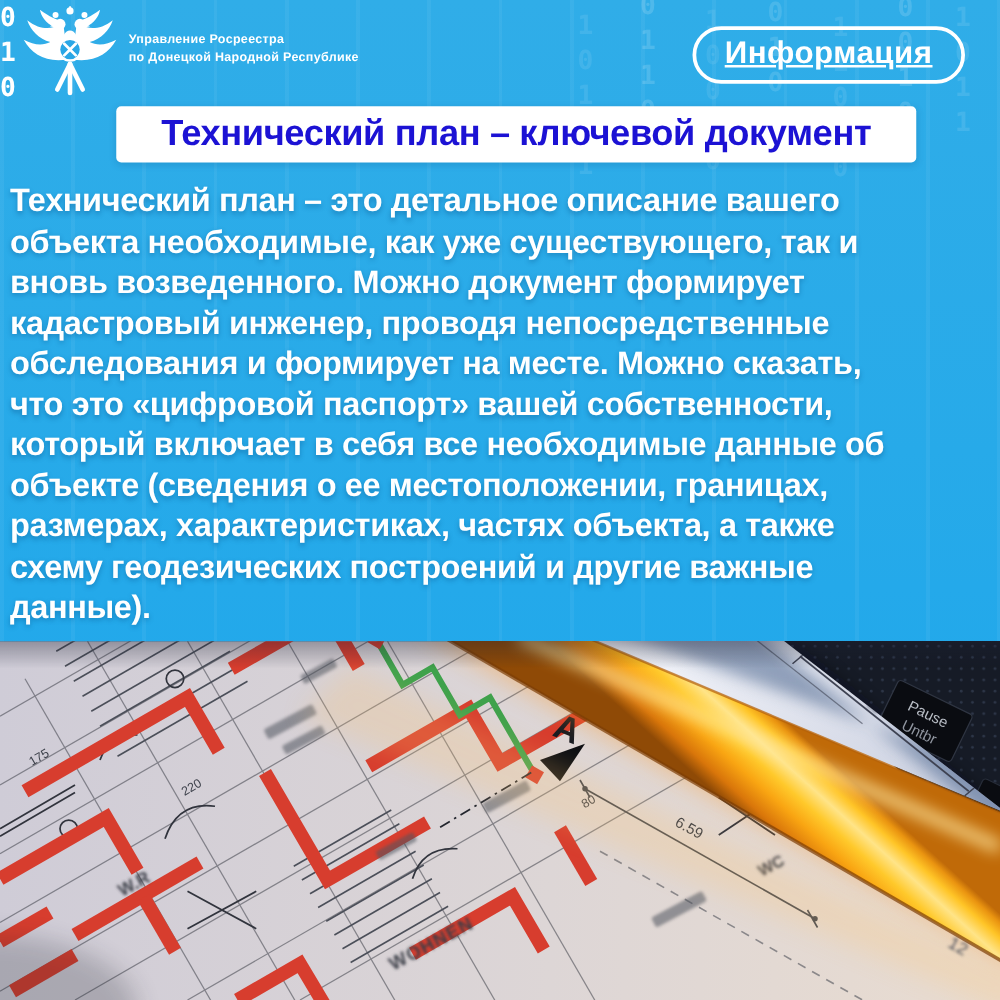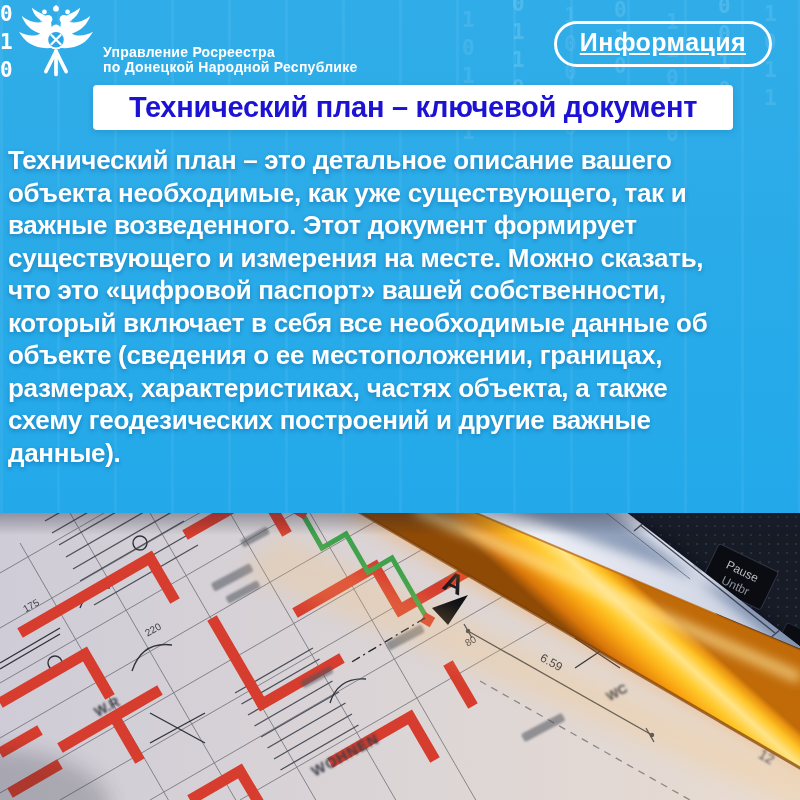--- a/index.html
+++ b/index.html
@@ -12,21 +12,21 @@
         font-size:21px;line-height:28px;white-space:pre;color:#fff;text-align:center;}
   .binary:nth-of-type(1){left:410px;top:-6px;opacity:.13;}
   .binary:nth-of-type(2){left:462px;top:6px;opacity:.09;}
   .binary:nth-of-type(3){left:512px;top:-10px;opacity:.15;}
   .binary:nth-of-type(4){left:564px;top:2px;opacity:.08;}
   .binary:nth-of-type(5){left:614px;top:-4px;opacity:.12;}
   .binary:nth-of-type(6){left:666px;top:8px;opacity:.09;}
   .binary:nth-of-type(7){left:718px;top:-8px;opacity:.14;}
   .binary:nth-of-type(8){left:764px;top:0px;opacity:.10;}
   .logo{position:absolute;left:16px;top:5px;width:80px;height:74px;}
-  .org{position:absolute;left:103px;top:45px;color:#fff;font-size:14px;font-weight:700;
+  .org{position:absolute;left:103px;top:24px;color:#fff;font-size:10px;font-weight:700;
        line-height:15px;letter-spacing:.25px;}
   .badge{position:absolute;right:28px;top:21px;border:3px solid #fff;border-radius:999px;
        color:#fff;font-size:25px;font-weight:700;letter-spacing:.4px;padding:4px 23px 7px;text-decoration:underline;}
   .title-box{position:absolute;left:93px;top:85px;width:640px;height:45px;background:#fff;
        border-radius:4px;display:flex;align-items:center;justify-content:center;
        box-shadow:0 2px 6px rgba(0,60,110,.18);}
   .title-text{font-size:29px;font-weight:800;color:#1c12d4;letter-spacing:-.3px;white-space:nowrap;}
   .bodytxt{position:absolute;top:144px;left:8px;right:8px;text-align:left;color:#fff;
        font-size:26px;font-weight:700;line-height:32.5px;letter-spacing:-.3px;
        text-shadow:0 2px 4px rgba(8,84,140,.45);}
@@ -111,22 +111,23 @@
 
   <div class="badge">Информация</div>
 
   <div class="title-box">
     <div class="title-text">Технический план – ключевой документ</div>
   </div>
 
   <div class="bodytxt">
     <div>Технический план – это детальное описание вашего</div>
     <div>объекта необходимые, как уже существующего, так и</div>
-    <div>важные возведенного. Этот документ формирует</div>
-    <div>существующего и измерения на месте. Можно сказать,</div>
+    <div>вновь возведенного. Можно документ формирует</div>
+    <div>кадастровый инженер, проводя непосредственные</div>
+    <div>обследования и формирует на месте. Можно сказать,</div>
     <div>что это «цифровой паспорт» вашей собственности,</div>
     <div>который включает в себя все необходимые данные об</div>
     <div>объекте (сведения о ее местоположении, границах,</div>
     <div>размерах, характеристиках, частях объекта, а также</div>
     <div>схему геодезических построений и другие важные</div>
     <div>данные).</div>
   </div>
 
   <svg class="photo" viewBox="0 0 800 287">
     <defs>

